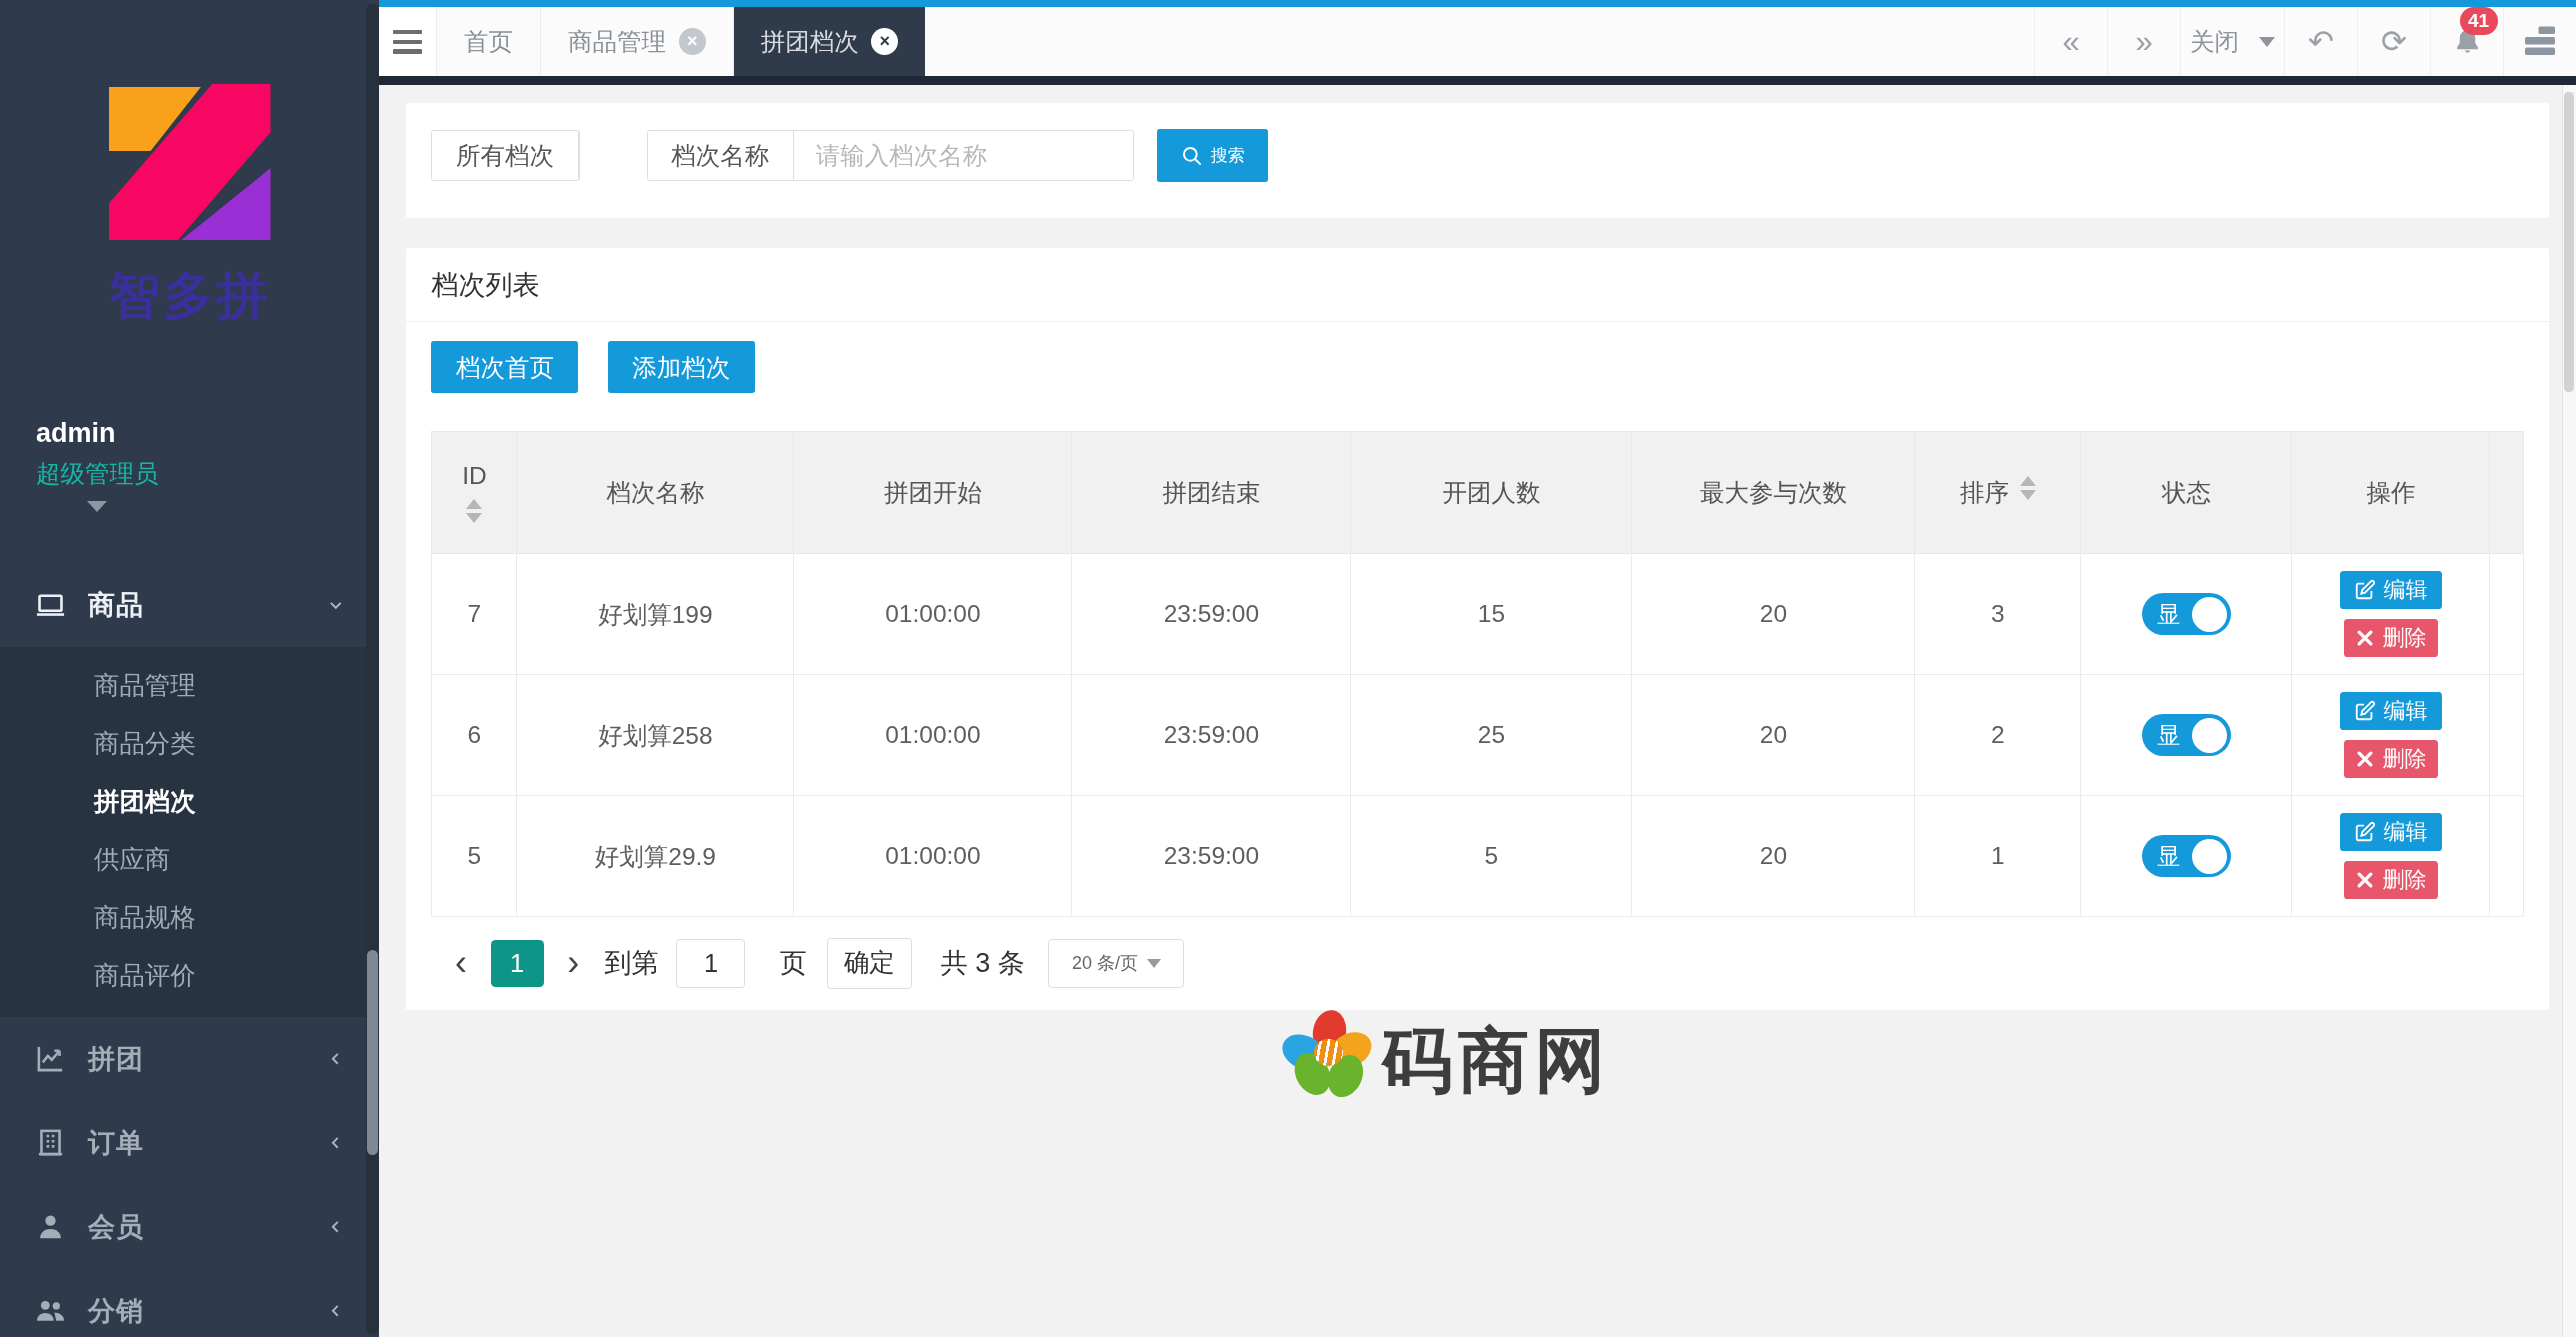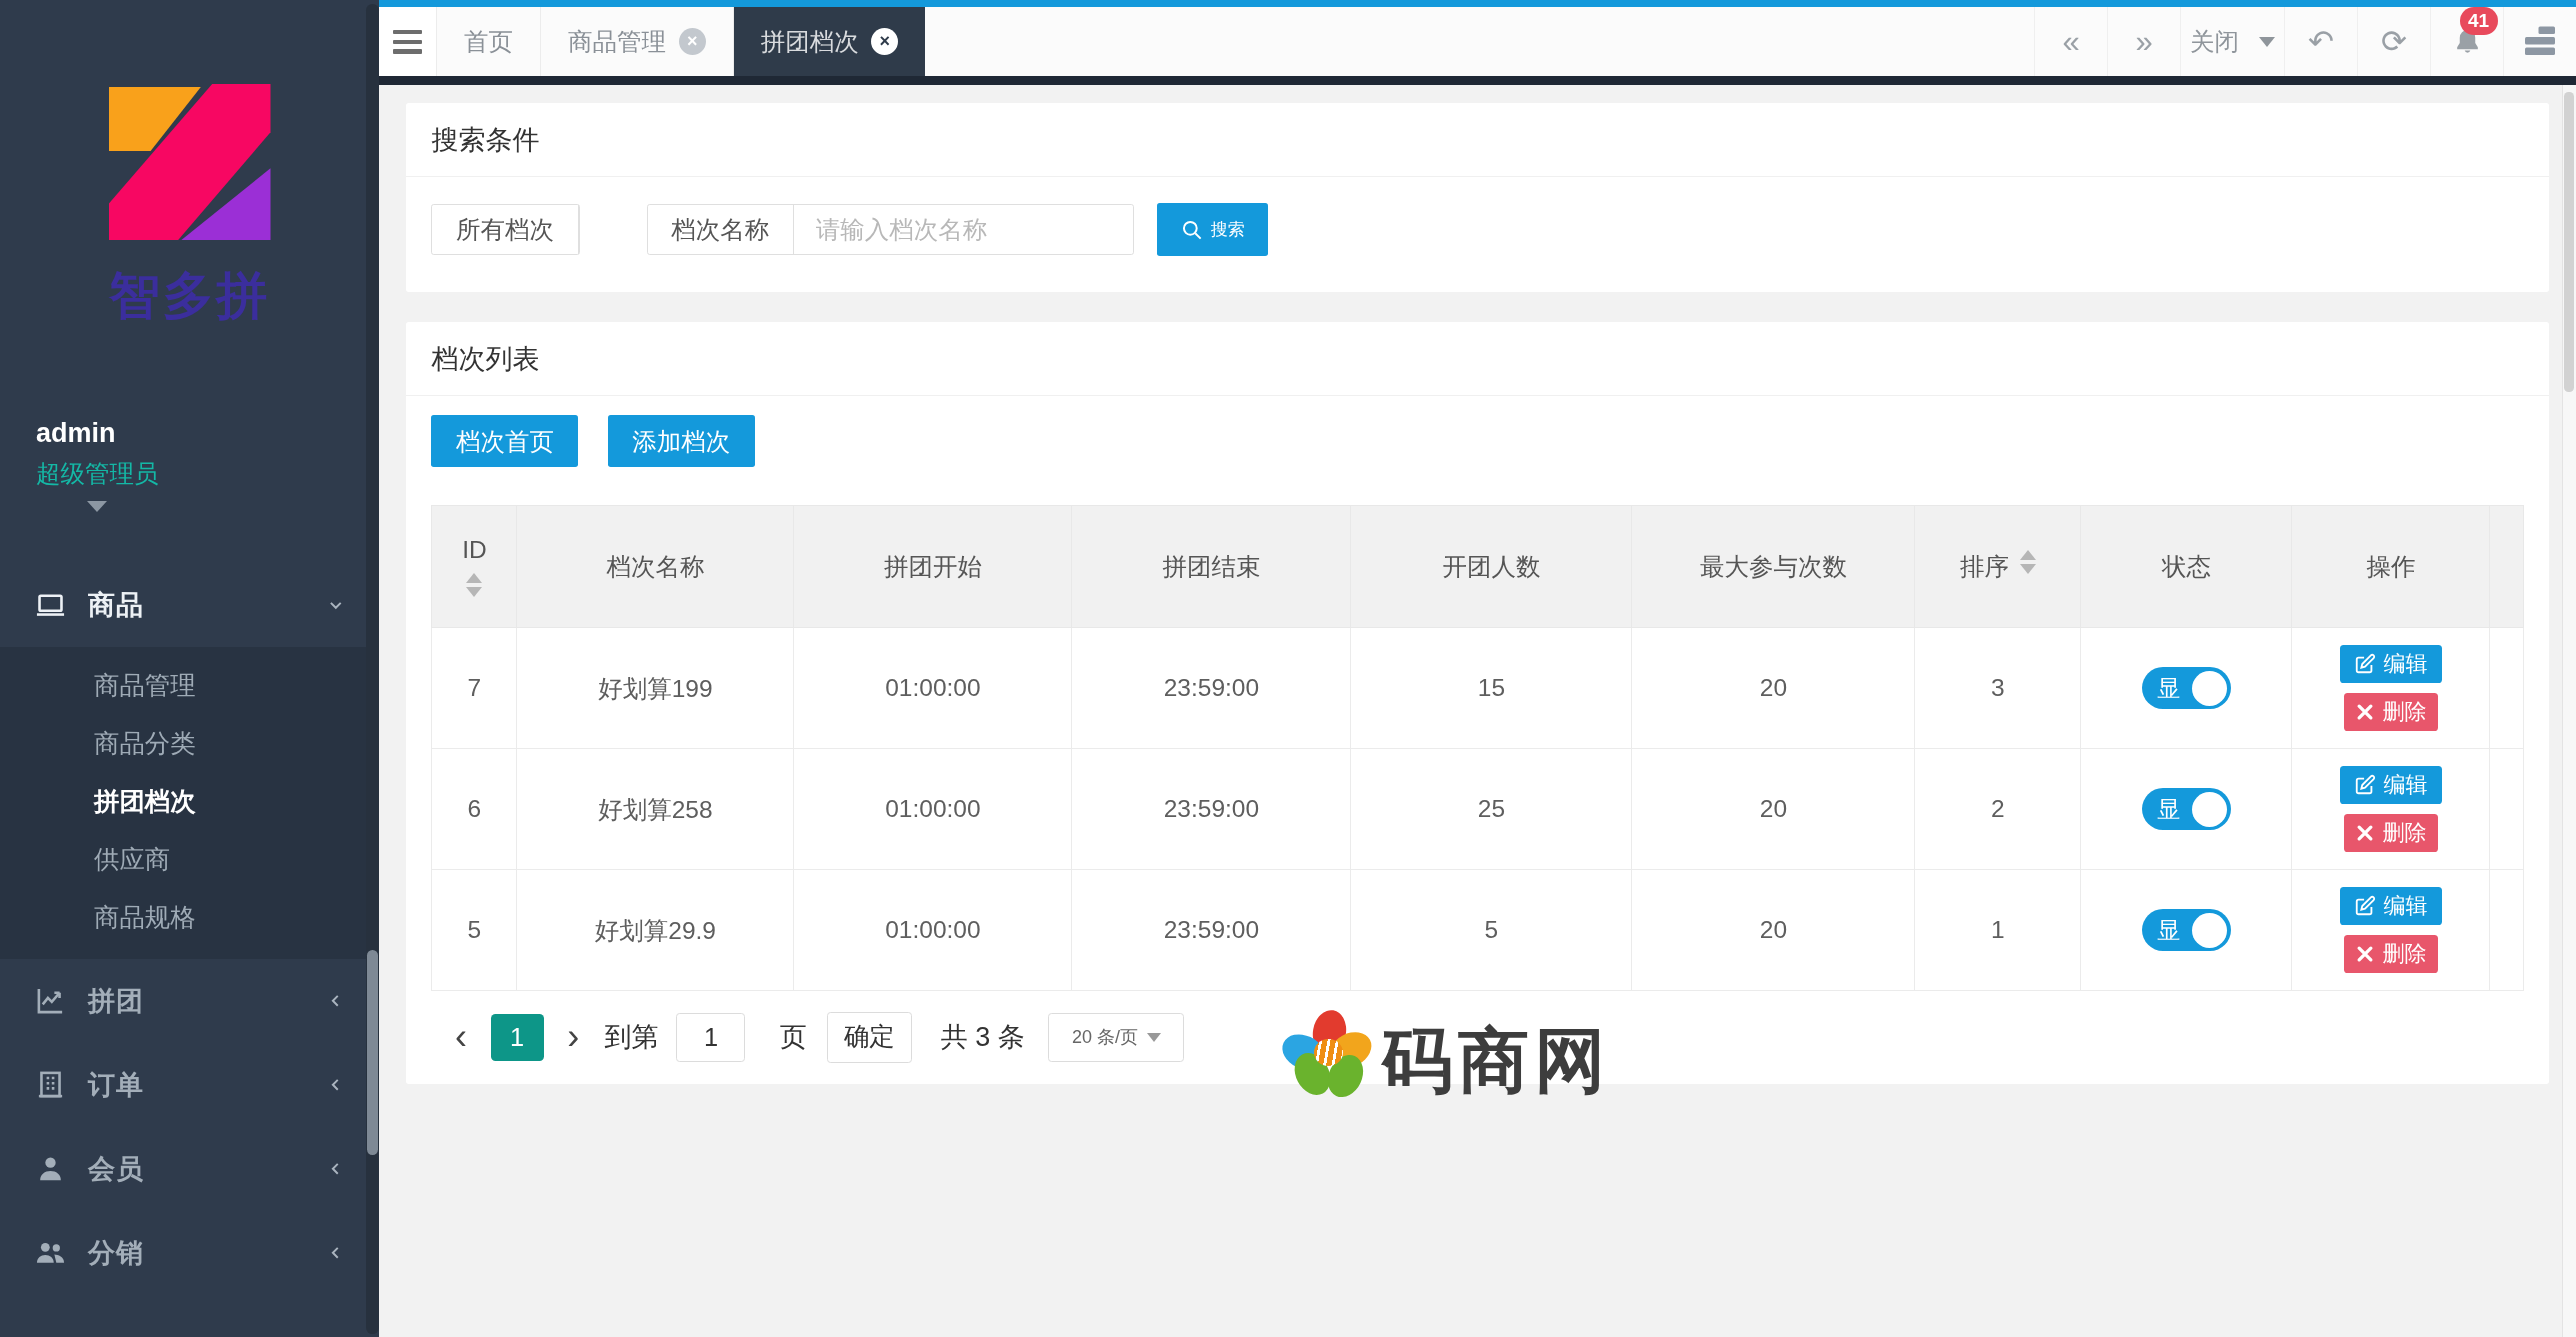--- a/index.html
+++ b/index.html
@@ -144,20 +144,21 @@
               <polyline points="7,10 12,15 17,10"></polyline>
             </svg>
           </span>
       </div>
       <div class="submenu">
         <div class="submenu-item">商品管理</div>
         <div class="submenu-item">商品分类</div>
         <div class="submenu-item active">拼团档次</div>
         <div class="submenu-item">供应商</div>
         <div class="submenu-item">商品规格</div>
+        <div class="submenu-item">商品评价</div>
       </div>
 
       <div class="nav-parent">
         <svg class="mi" viewBox="0 0 24 24" fill="none" stroke="currentColor" stroke-width="2">
             <path d="M3 3v18h18"></path>
             <polyline points="6,15 10,10 13,13 19,6"></polyline>
             <path d="M19 6h-4M19 6v4"></path>
           </svg>
         <span class="lbl">拼团</span>
         <span class="chev">
@@ -271,21 +272,20 @@
             <rect x="2" y="15" width="20" height="5" rx="1"></rect>
           </svg>
       </div>
     </div>
   </div>
   <div class="dark-band"></div>
 
   <div class="content">
 
     <section class="card card-search">
-      <div class="card-header">搜索条件</div>
       <div class="card-body">
         <div class="input-group">
           <span class="ig-label">所有档次</span>
         </div>
         <div class="gap74"></div>
         <div class="input-group">
           <span class="ig-label">档次名称</span>
           <input class="ig-input" type="text" placeholder="请输入档次名称" style="">
         </div>
         <button class="btn-search">

